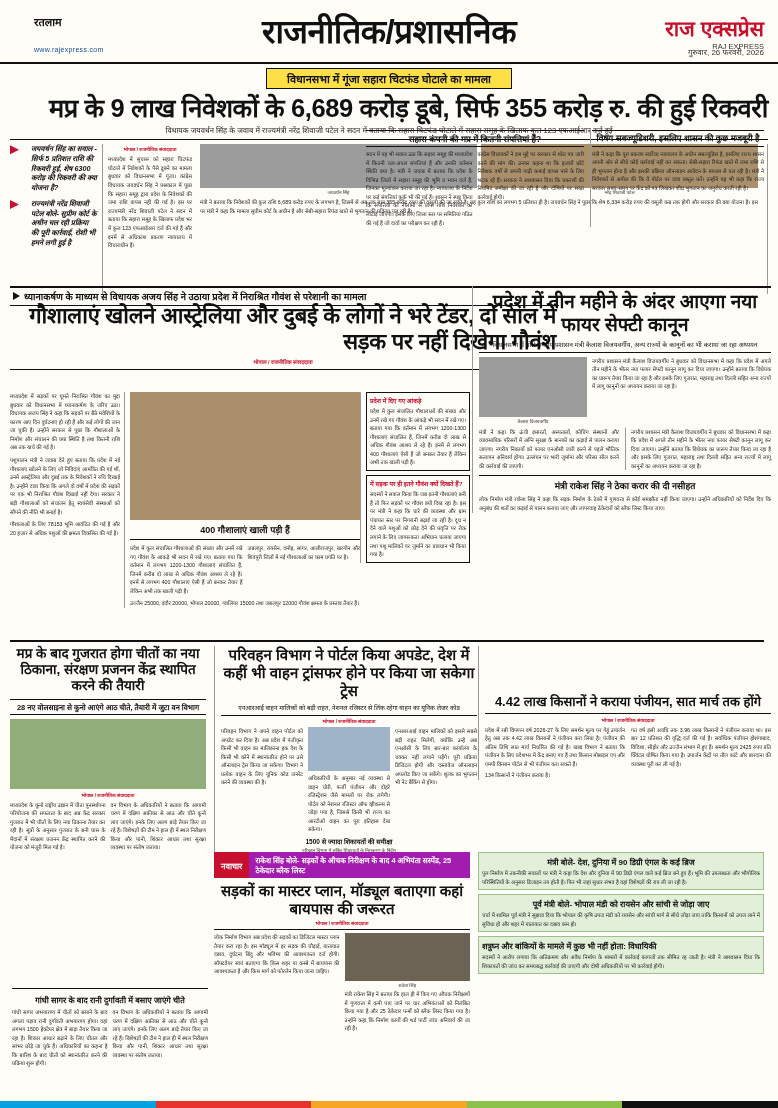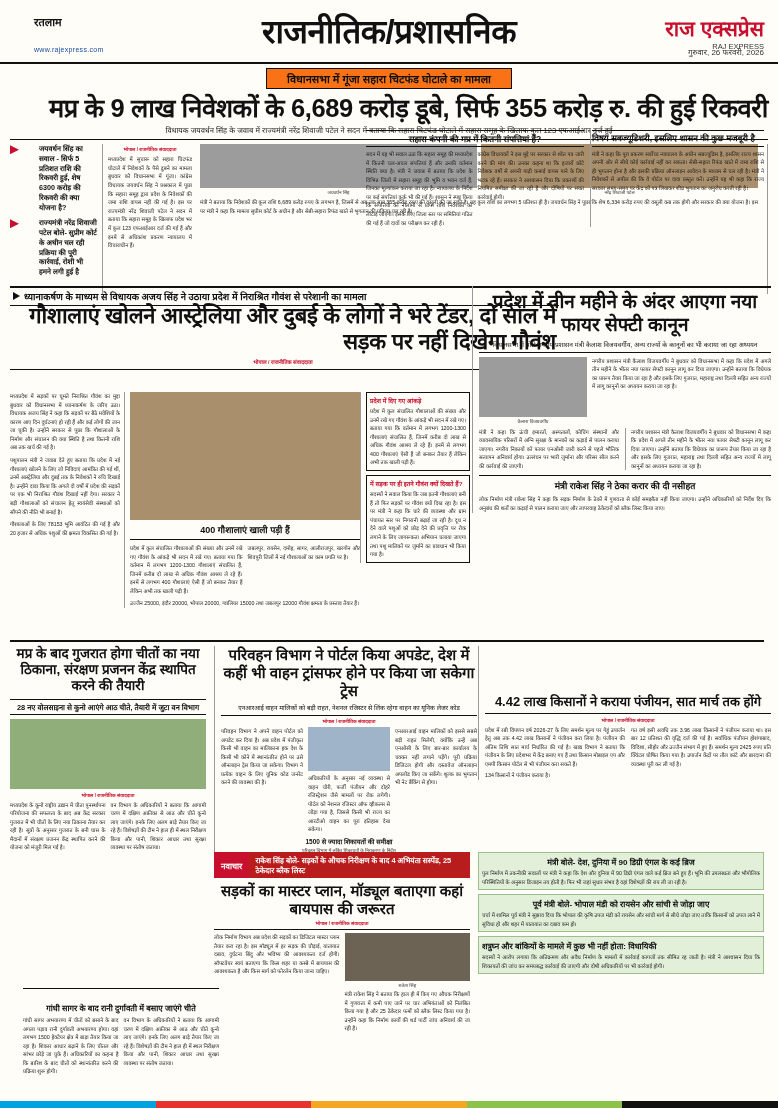--- a/index.html
+++ b/index.html
@@ -17,57 +17,57 @@
   .edition{position:absolute;left:34px;top:14px;font-size:11px;font-weight:bold;color:#111;}
   .nameplate{position:absolute;left:0;right:0;top:8px;text-align:center;font-size:33px;font-weight:bold;letter-spacing:-0.5px;}
   .brand{position:absolute;right:14px;top:18px;text-align:right;}
   .brand .b-main{font-size:21px;font-weight:bold;color:#c8102e;line-height:1;}
   .brand .b-sub{font-size:7.5px;color:#333;margin-top:3px;}
   .siteurl{position:absolute;left:34px;top:46px;font-size:7px;color:#184a9c;letter-spacing:.3px;}
   .dateline{position:absolute;right:14px;top:46px;font-size:8px;color:#333;}
 
   
   .kicker-wrap{margin:4px 10px 0;display:flex;justify-content:center;}
-  .kicker{border:1px solid #111;background:#f97316;padding:2px 20px;font-size:11px;font-weight:bold;}
+  .kicker{border:1px solid #111;background:#fde047;padding:2px 20px;font-size:11px;font-weight:bold;}
 
   
   .lead-head{margin:5px 10px 2px;text-align:right;font-size:25.5px;font-weight:bold;letter-spacing:-.4px;line-height:1.15;}
   .lead-sub{margin:0 10px 4px;text-align:center;font-size:7.6px;color:#222;border-bottom:1px solid #111;padding-bottom:4px;}
 
   
   .body-txt{font-size:5.3px;line-height:1.62;text-align:justify;color:#1a1a1a;}
   .col{box-sizing:border-box;}
 
   
   .topstory{display:flex;margin:0 10px;}
   .ts-left{width:92px;padding-right:5px;}
   .ts-mid{flex:1;display:flex;padding:0 5px;border-left:1px solid #999;border-right:1px solid #999;}
 
-  .bullet-item{display:flex;gap:20px;margin-bottom:6px;}
+  .bullet-item{display:flex;gap:12px;margin-bottom:6px;font-style:italic;}
   .bullet-sq{width:9px;height:9px;background:#c8102e;flex:0 0 auto;margin-top:1px;
      clip-path:polygon(0 0,100% 50%,0 100%);}
   .bullet-tx{font-size:7.2px;font-weight:bold;line-height:1.35;}
 
   .photo{background:#b9b2a6;position:relative;overflow:hidden;}
   .cap{font-size:4.6px;text-align:center;color:#333;margin-top:1px;}
   .byline{font-size:4.8px;color:#c8102e;text-align:center;margin:2px 0 3px;font-weight:bold;}
   .tri{display:inline-block;width:0;height:0;border-left:7px solid #111;border-top:4px solid transparent;border-bottom:4px solid transparent;margin-right:4px;}
 
   .mid-head{font-size:22px;font-weight:bold;line-height:1.18;letter-spacing:-.3px;}
 
   
   .boxed{border:1px solid #111;padding:3px;}
   .box-title{font-size:6.2px;font-weight:bold;color:#c8102e;margin-bottom:2px;}
 
   
   .sec-head{font-size:13.5px;font-weight:bold;line-height:1.2;}
   .sec-head-lg{font-size:19px;font-weight:bold;line-height:1.2;}
   .navachar{display:flex;align-items:stretch;margin:0;}
   .nav-tag{background:#c8102e;color:#fff;font-weight:bold;font-size:8px;padding:3px 7px;display:flex;align-items:center;}
-  .nav-txt{flex:1;background:#b91c1c;color:#fff;font-size:7.4px;font-weight:bold;padding:3px 6px;display:flex;align-items:center;}
+  .nav-txt{flex:1;background:#a21caf;color:#fff;font-size:7.4px;font-weight:bold;padding:3px 6px;display:flex;align-items:center;}
 
   .greenbox{background:#e2f0da;border:1px solid #9cbf8d;}
 
   .footbar{position:absolute;left:0;bottom:0;width:778px;height:7px;display:flex;}
   .footbar div{flex:1;}
 
   
   .p-green{background:#8fae7a;}
   .p-brown{background:#a98f6b;}
   .p-gray{background:#9c9c9c;}
@@ -133,21 +133,21 @@
 
   <div style="position:absolute;left:366px;top:130px;width:218px;padding-right:6px;border-right:1px solid #999;">
     <div style="border-top:1px solid #111;border-bottom:1px solid #111;text-align:center;font-size:8.5px;font-weight:bold;padding:2px 0;margin-bottom:3px;">सहारा कंपनी की मप्र में कितनी संपत्तियां हैं?</div>
     <div style="display:flex;gap:5px;">
       <div class="body-txt" style="flex:1;">सदन में यह भी सवाल उठा कि सहारा समूह की मध्यप्रदेश में कितनी चल-अचल संपत्तियां हैं और उनकी वर्तमान स्थिति क्या है। मंत्री ने जवाब में बताया कि प्रदेश के विभिन्न जिलों में सहारा समूह की भूमि व भवन दर्ज हैं, जिनका मूल्यांकन कराया जा रहा है। न्यायालय के निर्देश पर कई संपत्तियां कुर्क भी की गई हैं। शासन ने स्पष्ट किया कि संपत्तियों की नीलामी से प्राप्त राशि निवेशकों को लौटाई जाएगी। इसके लिए जिला स्तर पर समितियां गठित की गई हैं जो दावों का परीक्षण कर रही हैं।</div>
       <div class="body-txt" style="flex:1;">कांग्रेस विधायकों ने इस मुद्दे पर सरकार से श्वेत पत्र जारी करने की मांग की। उनका कहना था कि हजारों छोटे निवेशक वर्षों से अपनी गाढ़ी कमाई वापस पाने के लिए भटक रहे हैं। सरकार ने आश्वासन दिया कि प्रकरणों की नियमित समीक्षा की जा रही है और दोषियों पर सख्त कार्रवाई होगी।</div>
     </div>
   </div>
 
   <div style="position:absolute;left:592px;top:130px;width:172px;">
-    <div style="border-top:1px solid #111;border-bottom:1px solid #111;text-align:left;font-size:8.5px;font-weight:bold;padding:2px 0;margin-bottom:3px;line-height:1.25;">विषय सबज्यूडिशरी, इसलिए शासन की कुछ मजबूरी है</div>
+    <div style="border-top:1px solid #111;border-bottom:1px solid #111;text-align:center;font-size:8.5px;font-weight:bold;padding:2px 0;margin-bottom:3px;line-height:1.25;">विषय सबज्यूडिशरी, इसलिए शासन की कुछ मजबूरी है</div>
     <div class="body-txt">मंत्री ने कहा कि पूरा प्रकरण सर्वोच्च न्यायालय के अधीन सबज्यूडिस है, इसलिए राज्य शासन अपनी ओर से सीधे कोई कार्रवाई नहीं कर सकता। सेबी-सहारा रिफंड खाते में जमा राशि से ही भुगतान होना है और इसकी प्रक्रिया ऑनलाइन आवेदन के माध्यम से चल रही है। मंत्री ने निवेशकों से अपील की कि वे पोर्टल पर दावा प्रस्तुत करें। उन्होंने यह भी कहा कि राज्य सरकार समय-समय पर केंद्र को पत्र लिखकर शीघ्र भुगतान का अनुरोध करती रही है।</div>
   </div>
 
   <div style="position:absolute;left:10px;top:286px;width:546px;border-top:2px solid #111;border-bottom:1px solid #111;padding:2px 0 2px 3px;font-size:9.5px;font-weight:bold;">
     <span class="tri"></span><span>ध्यानाकर्षण के माध्यम से विधायक अजय सिंह ने उठाया प्रदेश में निराश्रित गौवंश से परेशानी का मामला</span>
   </div>
 
   <div style="position:absolute;left:10px;top:303px;width:546px;">
     <div class="mid-head" style="text-align:right;">गौशालाएं खोलने आस्ट्रेलिया और दुबई के लोगों ने भरे टेंडर, दो साल में सड़क पर नहीं दिखेगा गौवंश</div>
     <div class="byline" style="font-size:5.4px;margin-top:3px;border-bottom:1px solid #111;padding-bottom:3px;">भोपाल / राजनीतिक संवाददाता</div>
@@ -269,21 +269,21 @@
     <div class="greenbox" style="padding:3px;margin-top:4px;">
       <div style="font-size:8px;font-weight:bold;text-align:center;">पूर्व मंत्री बोले- भोपाल मंडी को रायसेन और सांची से जोड़ा जाए</div>
       <div class="body-txt" style="margin-top:2px;">चर्चा में शामिल पूर्व मंत्री ने सुझाव दिया कि भोपाल की कृषि उपज मंडी को रायसेन और सांची मार्ग से सीधे जोड़ा जाए ताकि किसानों को उपज लाने में सुविधा हो और शहर में यातायात का दबाव कम हो।</div>
     </div>
     <div class="greenbox" style="padding:3px;margin-top:4px;">
       <div style="font-size:8px;font-weight:bold;text-align:left;">शत्रुघ्न और बांकियों के मामले में कुछ भी नहीं होता: विधायिकी</div>
       <div class="body-txt" style="margin-top:2px;">सदस्यों ने आरोप लगाया कि अतिक्रमण और अवैध निर्माण के मामलों में कार्रवाई कागजों तक सीमित रह जाती है। मंत्री ने आश्वासन दिया कि शिकायतों की जांच कर समयबद्ध कार्रवाई की जाएगी और दोषी अधिकारियों पर भी कार्रवाई होगी।</div>
     </div>
   </div>
 
-  <div style="position:absolute;left:23px;top:988px;width:196px;border-top:1px solid #111;padding-top:13px;">
+  <div style="position:absolute;left:12px;top:988px;width:196px;border-top:1px solid #111;padding-top:5px;">
     <div style="font-size:8px;font-weight:bold;text-align:center;">गांधी सागर के बाद रानी दुर्गावती में बसाए जाएंगे चीते</div>
     <div style="display:flex;gap:5px;margin-top:3px;">
       <div class="body-txt" style="flex:1;">गांधी सागर अभयारण्य में चीतों को बसाने के बाद अगला पड़ाव रानी दुर्गावती अभयारण्य होगा। वहां लगभग 1500 हेक्टेयर क्षेत्र में बाड़ा तैयार किया जा रहा है। शिकार आधार बढ़ाने के लिए चीतल और सांभर छोड़े जा चुके हैं। अधिकारियों का कहना है कि बारिश के बाद चीतों को स्थानांतरित करने की प्रक्रिया शुरू होगी।</div>
       <div class="body-txt" style="flex:1;">वन विभाग के अधिकारियों ने बताया कि आगामी चरण में दक्षिण अफ्रीका से आठ और चीते कूनो लाए जाएंगे। इनके लिए अलग बाड़े तैयार किए जा रहे हैं। विशेषज्ञों की टीम ने हाल ही में स्थल निरीक्षण किया और पानी, शिकार आधार तथा सुरक्षा व्यवस्था पर संतोष जताया।</div>
     </div>
   </div>
 
   <div class="footbar">
     <div style="background:#00a3e0"></div>
     <div style="background:#e8322d"></div>

